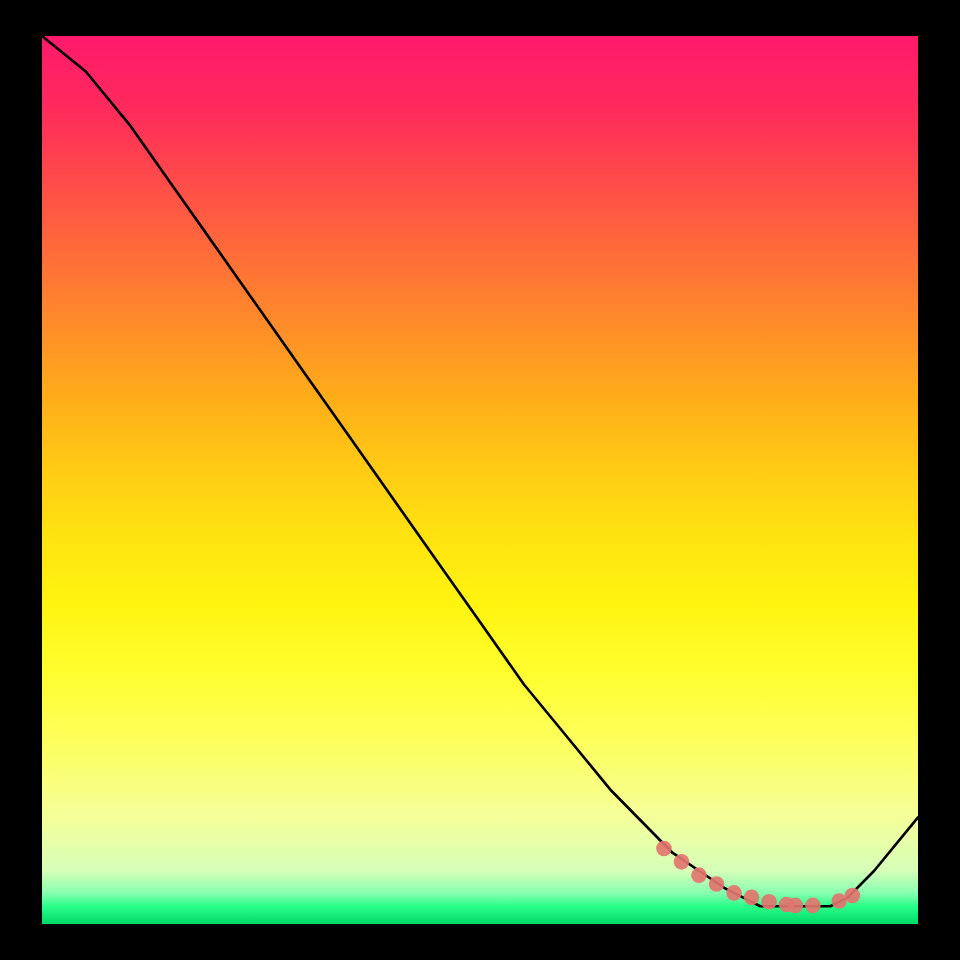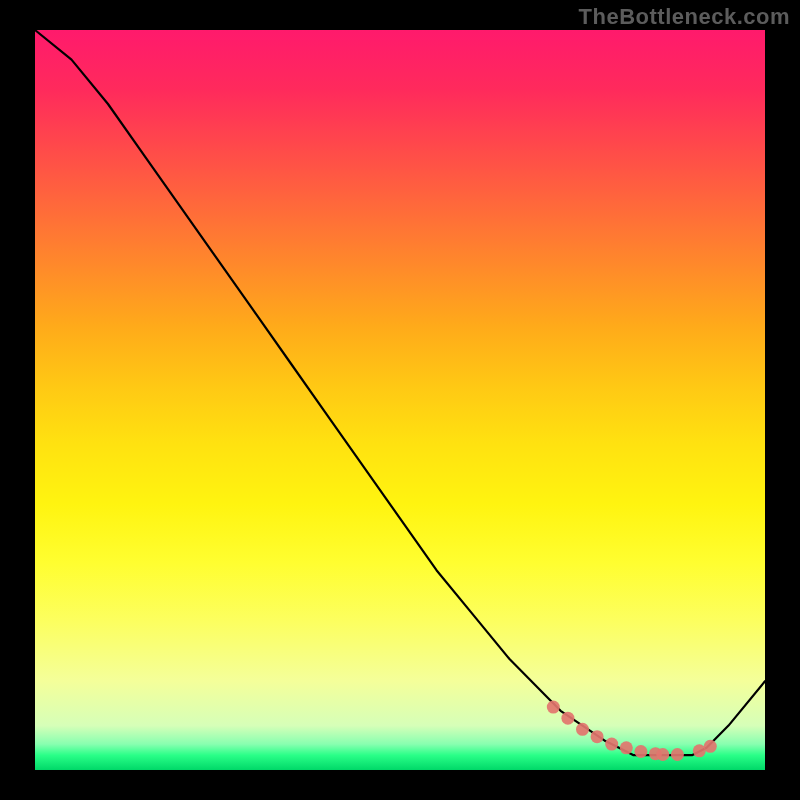--- a/index.html
+++ b/index.html
@@ -71,21 +71,20 @@
   }
   .markers circle {
     fill: #e2756e;
     opacity: 0.92;
   }
 </style>
 </head>
 <body>
 
 <div class="frame">
-  <div class="attribution">TheBottleneck.com</div>
 
   <div class="plot-area">
     <svg class="curve" viewBox="0 0 730 740" preserveAspectRatio="none">
       <path id="main-curve" class="curve-path" d="M0.0 0.0 L36.5 29.6 L73.0 74.0 L109.5 125.8 L146.0 177.6 L182.5 229.4 L219.0 281.2 L255.5 333.0 L292.0 384.8 L328.5 436.6 L365.0 488.4 L401.5 540.2 L438.0 584.6 L474.5 629.0 L511.0 666.0 L525.6 680.8 L547.5 695.6 L569.4 710.4 L584.0 717.8 L598.6 725.2 L620.5 725.2 L642.4 725.2 L657.0 725.2 L671.6 717.8 L693.5 695.6 L730.0 651.2"></path>
       <g id="marker-group" class="markers">
           <circle cx="518.3" cy="677.1" r="6.5"></circle>
           <circle cx="532.9" cy="688.2" r="6.5"></circle>
           <circle cx="547.5" cy="699.3" r="6.5"></circle>
           <circle cx="562.1" cy="706.7" r="6.5"></circle>
           <circle cx="576.7" cy="714.1" r="6.5"></circle>

